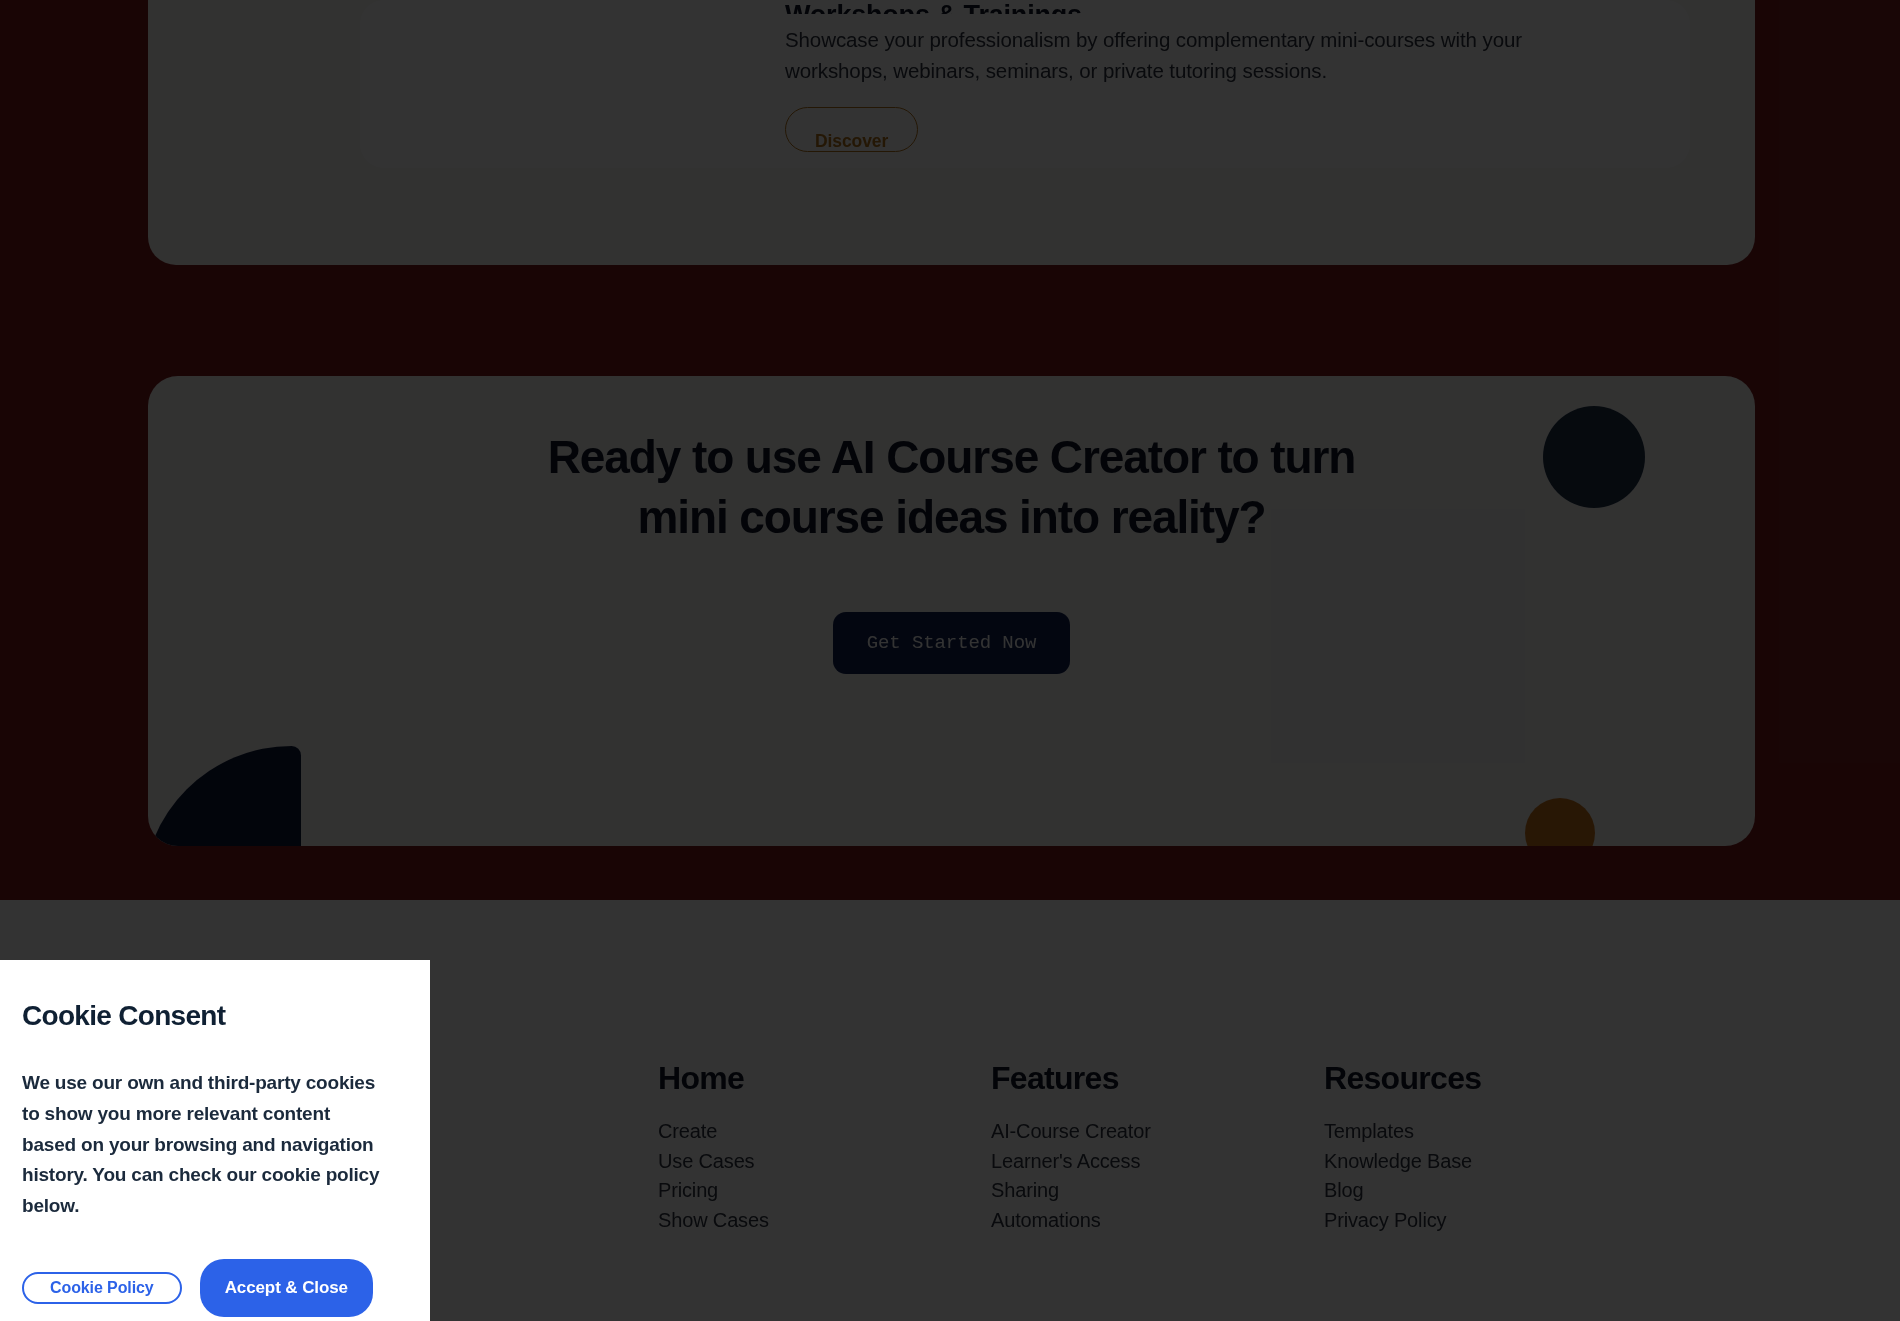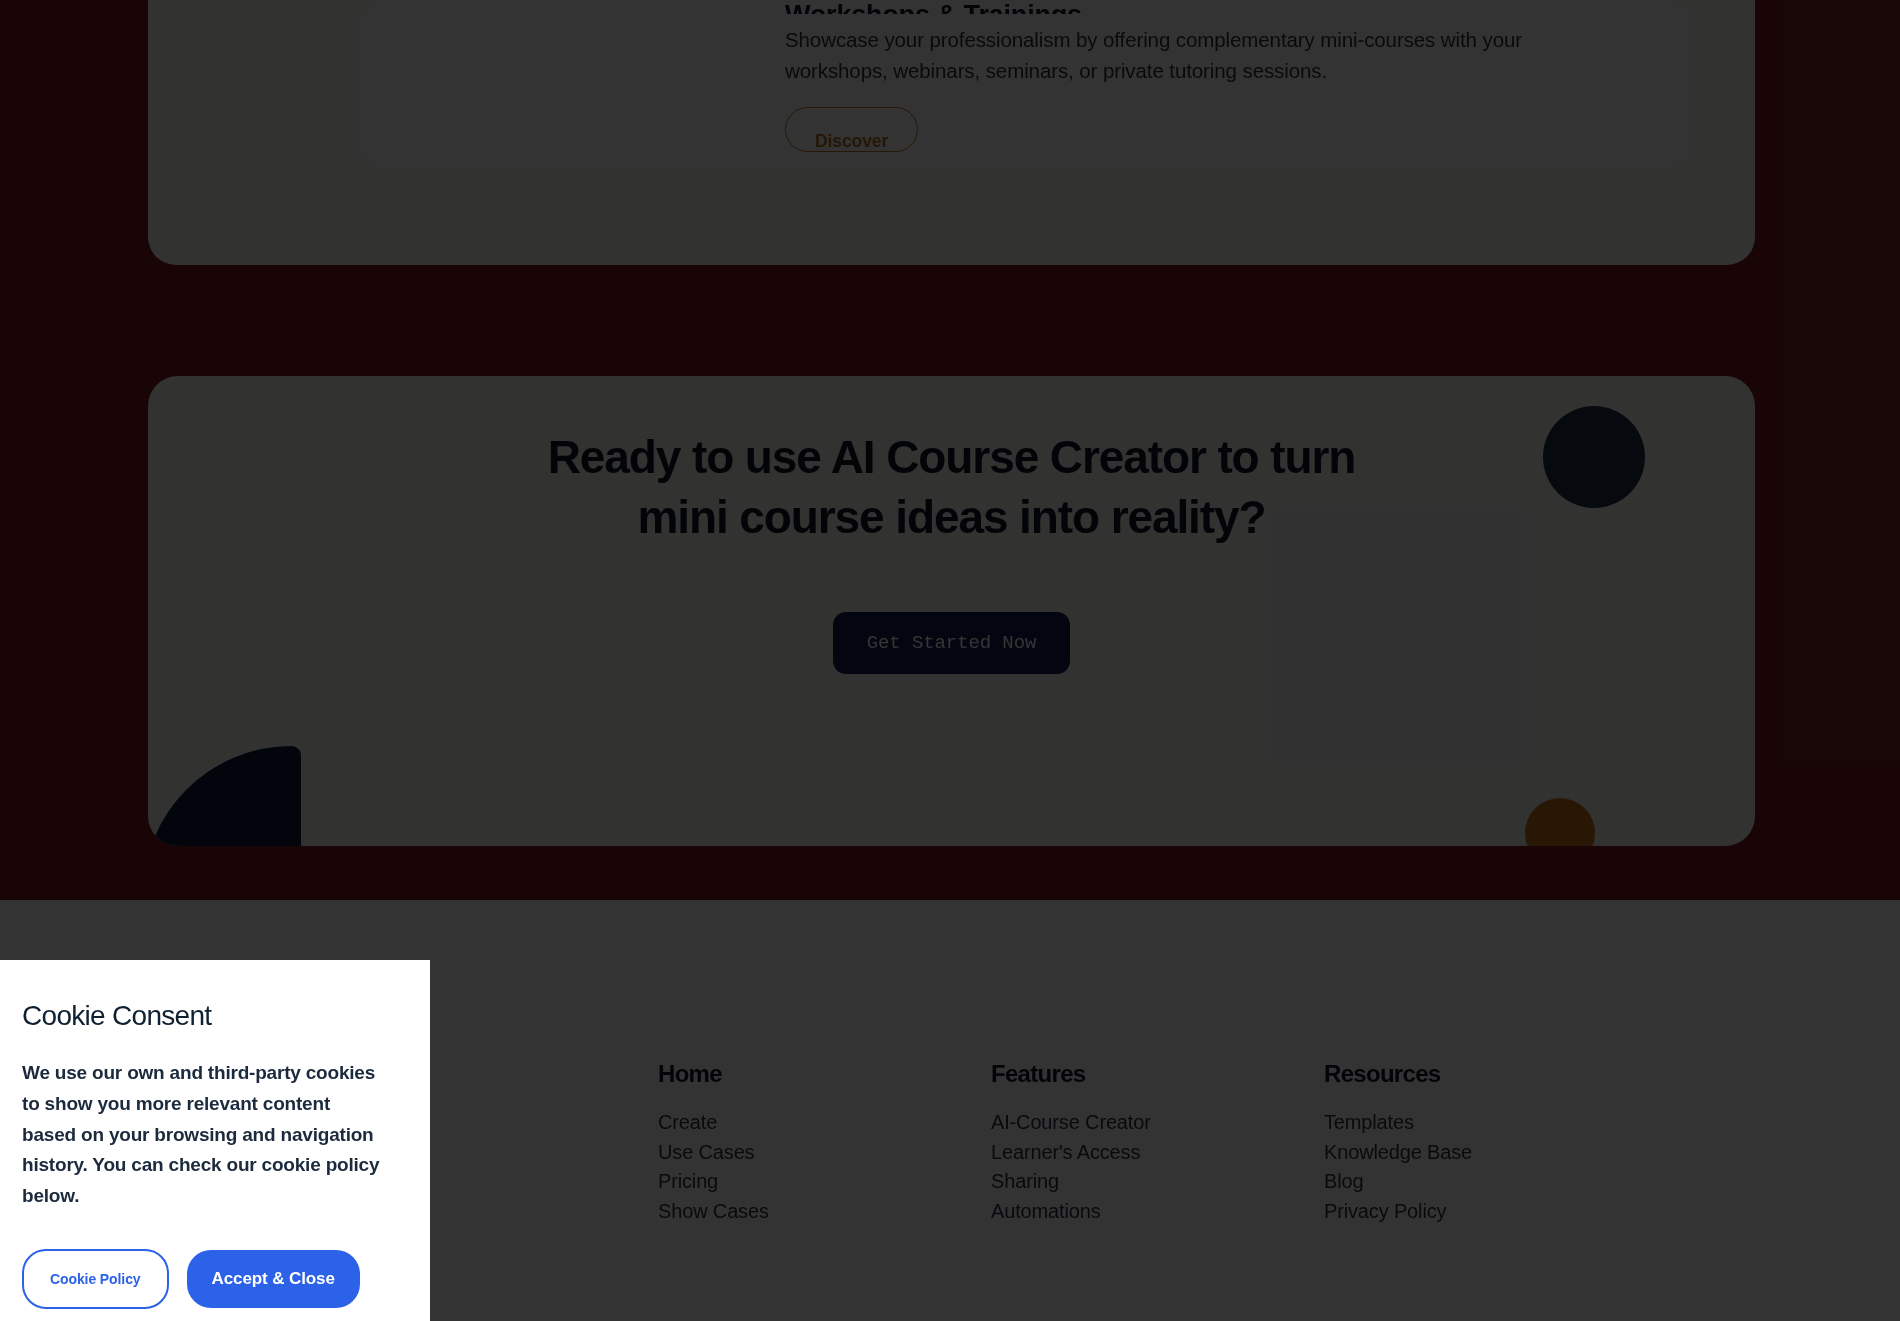--- a/index.html
+++ b/index.html
@@ -220,21 +220,21 @@
     background: #1f3a63;
     display: flex;
     align-items: center;
     justify-content: center;
     color: #ffffff;
     font-size: 14px;
     cursor: pointer;
   }
 
   .fcol-head {
-    font-size: 24px;
+    font-size: 32px;
     font-weight: 700;
     color: #101828;
     letter-spacing: -0.7px;
     margin-bottom: 20px;
   }
   .flink {
     display: block;
     font-size: 20px;
     line-height: 1.48;
     color: #2e3440;
@@ -257,47 +257,47 @@
     left: 0;
     top: 960px;
     width: 430px;
     height: 361px;
     background: #ffffff;
     z-index: 60;
     padding: 40px 42px 0 22px;
   }
   .cc-title {
     font-size: 28px;
-    font-weight: 400;
+    font-weight: 700;
     color: #0f2033;
     letter-spacing: -0.7px;
-    margin-bottom: 26px;
+    margin-bottom: 36px;
   }
   .cc-text {
     font-size: 19px;
     line-height: 1.62;
     color: #1b2a3c;
     font-weight: 600;
     letter-spacing: -0.2px;
     max-width: 380px;
   }
   .cc-actions {
     display: flex;
     align-items: center;
     gap: 18px;
     margin-top: 37px;
   }
   .btn-cookie-policy {
-    height: 60px;
+    height: 32px;
     padding: 0 26px;
     border: 2px solid #2c62e8;
     border-radius: 24px;
     background: #ffffff;
     color: #2c62e8;
-    font-size: 14px;
+    font-size: 16px;
     font-weight: 700;
     letter-spacing: -0.1px;
     cursor: pointer;
     font-family: inherit;
   }
   .btn-accept-close {
     height: 58px;
     padding: 0 25px;
     border: none;
     border-radius: 24px;

